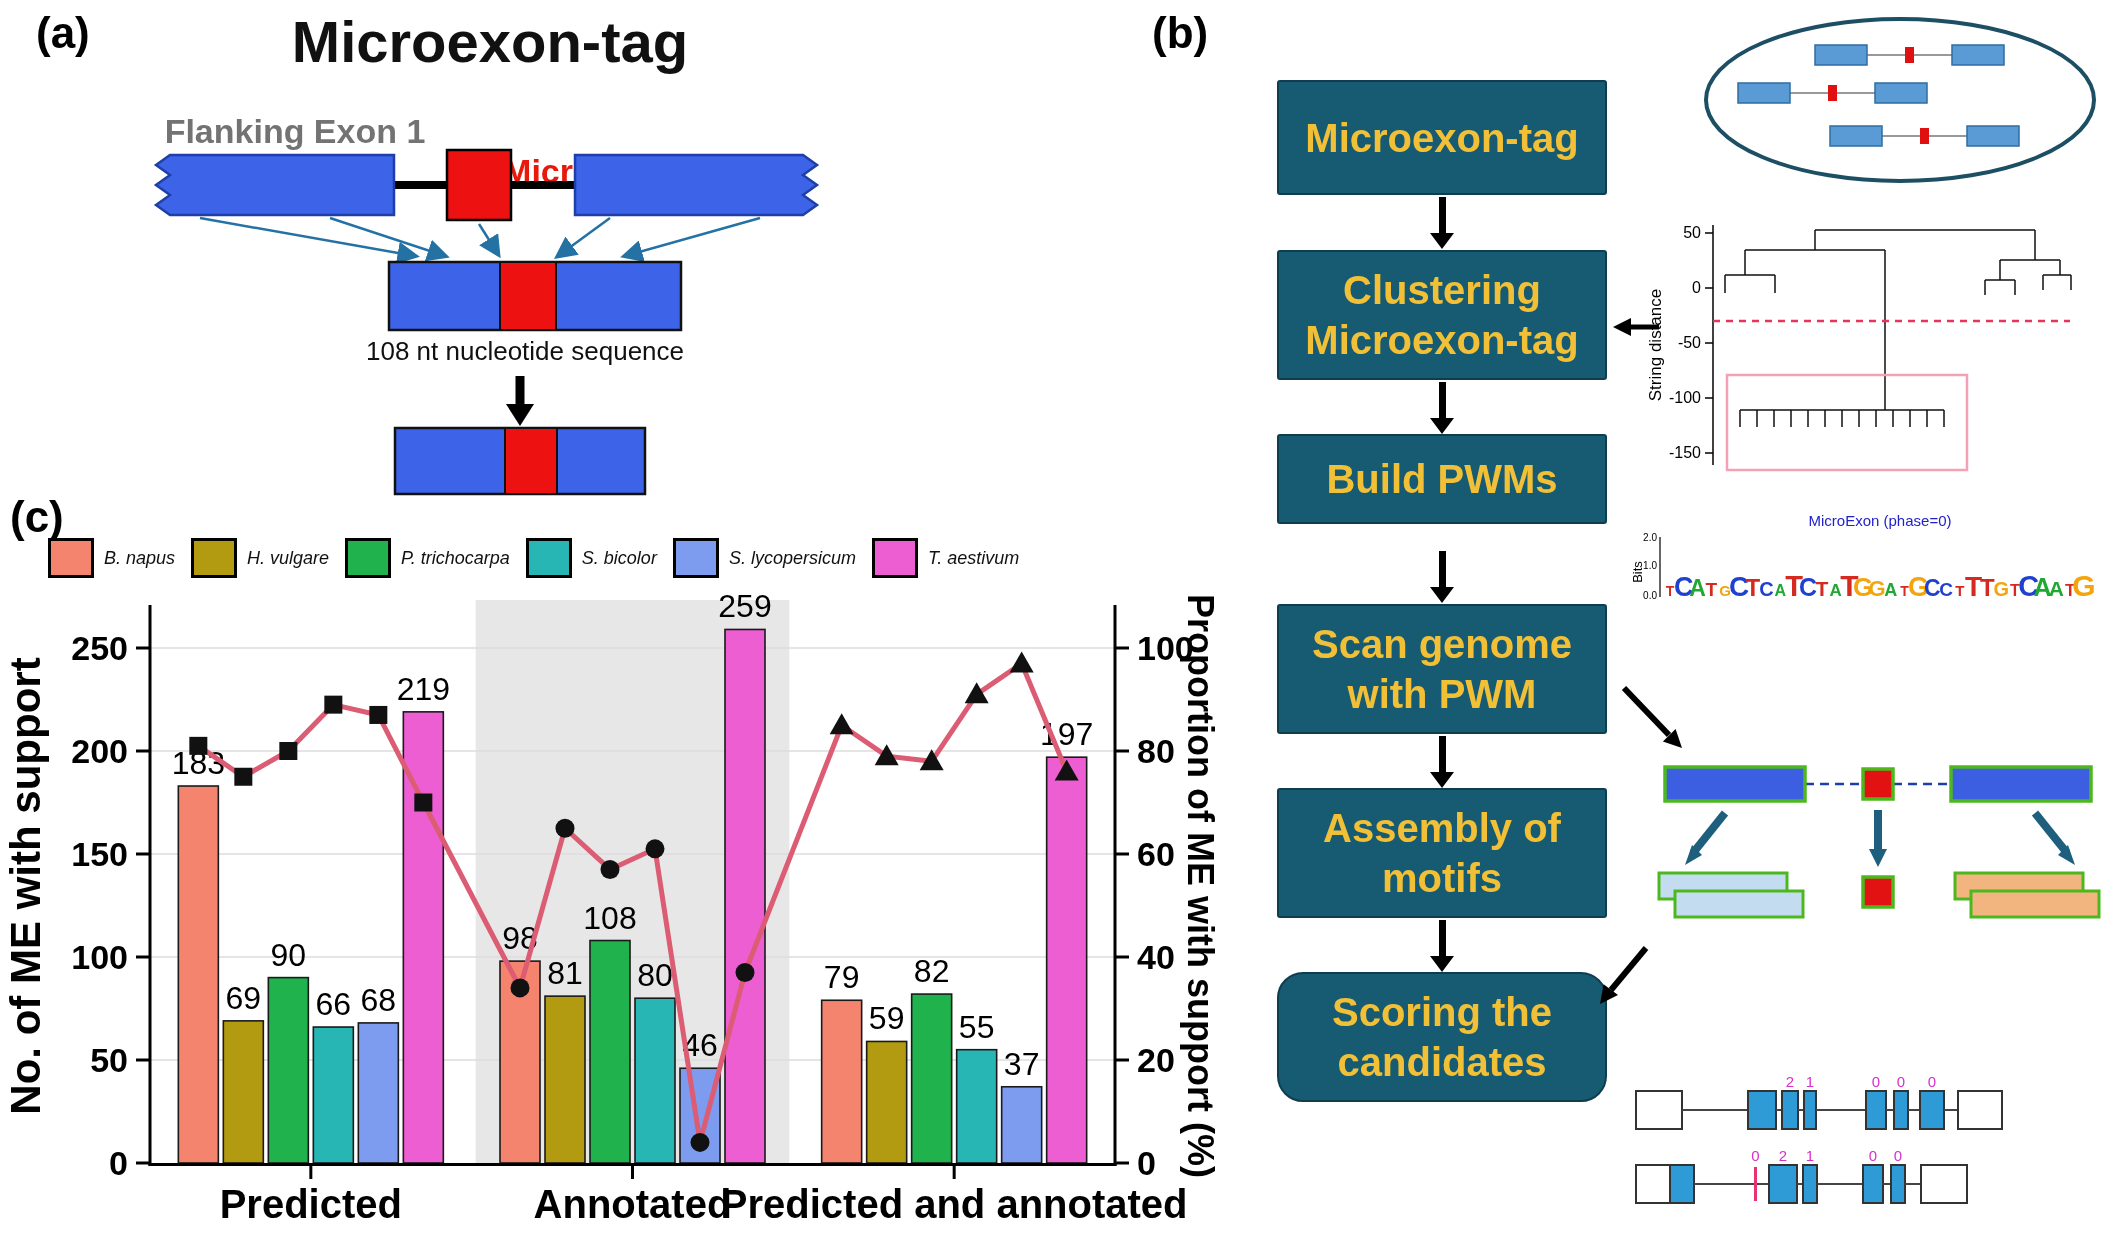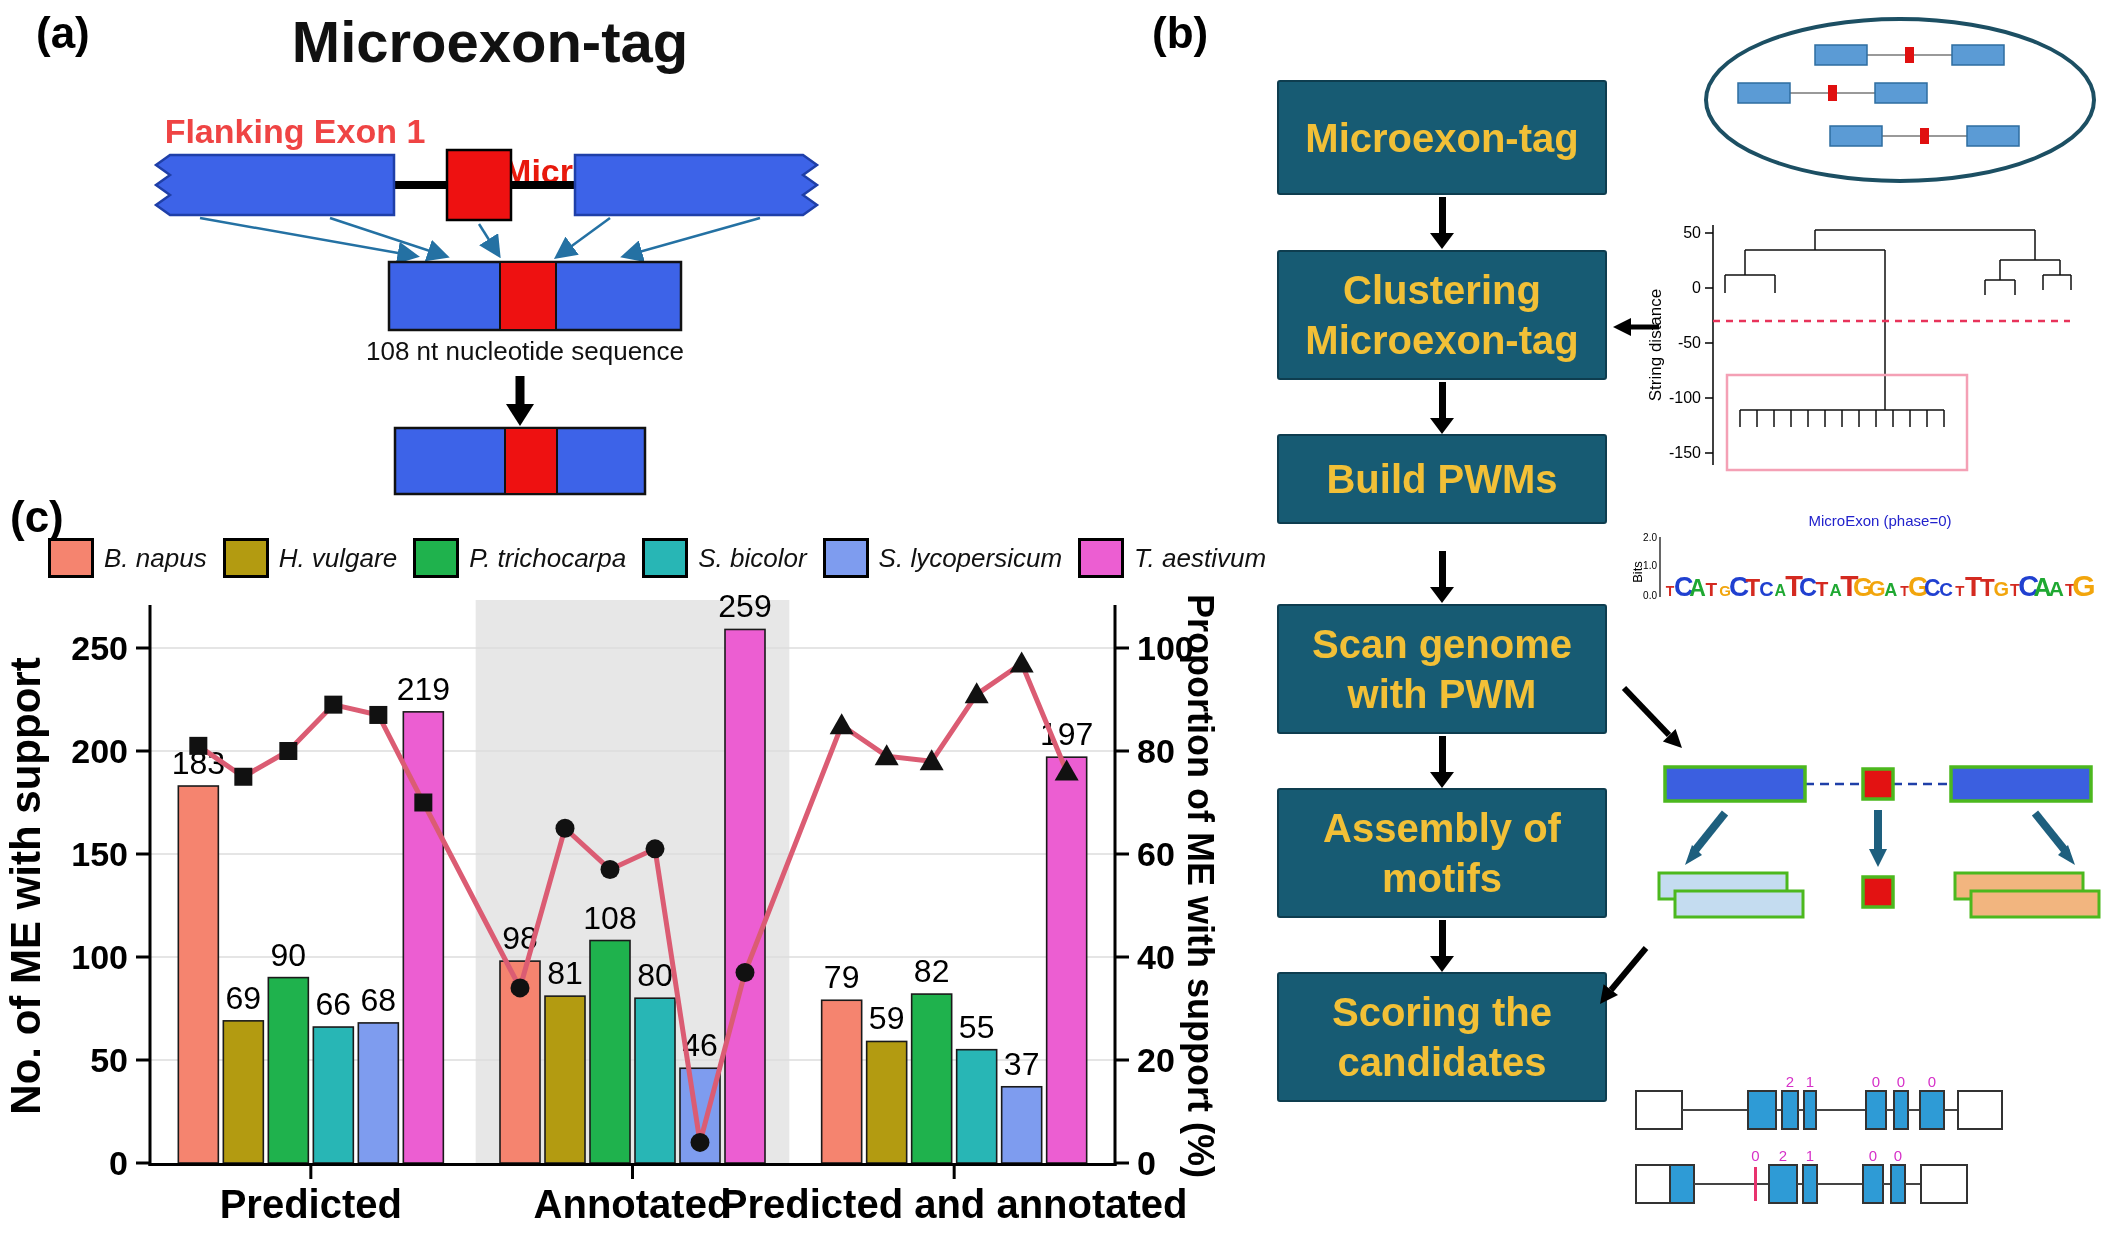--- a/index.html
+++ b/index.html
@@ -4,29 +4,29 @@
 <style>
   * { margin:0; padding:0; box-sizing:border-box; }
   body { font-family:"Liberation Sans", sans-serif; background:#fff; }
   .page { position:relative; width:2128px; height:1250px; background:#fff; overflow:hidden; }
   .abs { position:absolute; }
   .panel-label { position:absolute; font-size:44px; font-weight:bold; color:#000; }
 
   
   .pa-title { position:absolute; left:190px; top:8px; width:600px; text-align:center;
               font-size:58px; font-weight:bold; color:#111; }
-  .pa-lab { position:absolute; top:112px; font-size:34px; font-weight:bold; text-align:center; color:#ef4444; }
+  .pa-lab { position:absolute; top:112px; font-size:34px; font-weight:bold; text-align:center; color:#737373; }
   .pa-lab.red { color:#E8190C;margin-top:40px; }
   .pa-cap { position:absolute; font-size:26px; color:#111; text-align:center; }
 
   
   .legend { position:absolute; left:48px; top:538px; display:flex; align-items:center; gap:16px; }
   .legend-item { display:flex; align-items:center; gap:10px; }
   .legend-swatch { width:46px; height:40px; border:3px solid #000; }
-  .legend-name { font-style:italic; font-size:26px; color:#111; white-space:nowrap; }
+  .legend-name { font-style:italic; font-size:18px; color:#111; white-space:nowrap; }
 
   
   .flow-box { position:absolute; left:1277px; width:330px; background:#175B73; border:2px solid #0E3D4F;
               border-radius:3px; color:#F2C037; font-size:40px; font-weight:bold;
               display:flex; align-items:center; justify-content:center; text-align:center;
               line-height:1.25; padding:6px 14px; }
   .varrow { position:absolute; left:1430px; width:24px; display:flex; flex-direction:column; align-items:center; }
   .varrow .shaft { width:7px; background:#000; }
   .varrow .head { width:0; height:0; border-left:12px solid transparent;
                   border-right:12px solid transparent; border-top:16px solid #000; }
@@ -220,21 +220,21 @@
     </div>
   <div class="flow-box" style="top:434px; height:90px;">
       <span>Build PWMs</span>
     </div>
   <div class="flow-box" style="top:604px; height:130px;">
       <span>Scan genome with PWM</span>
     </div>
   <div class="flow-box" style="top:788px; height:130px;">
       <span>Assembly of motifs</span>
     </div>
-  <div class="flow-box" style="top:972px; height:130px;">
+  <div class="flow-box" style="top:972px; height:130px;border-radius:26px;">
       <span>Scoring the candidates</span>
     </div>
 
   <div class="varrow" style="top:197px;">
       <div class="shaft" style="height:36px;"></div>
       <div class="head"></div>
     </div>
   <div class="varrow" style="top:382px;">
       <div class="shaft" style="height:36px;"></div>
       <div class="head"></div>

